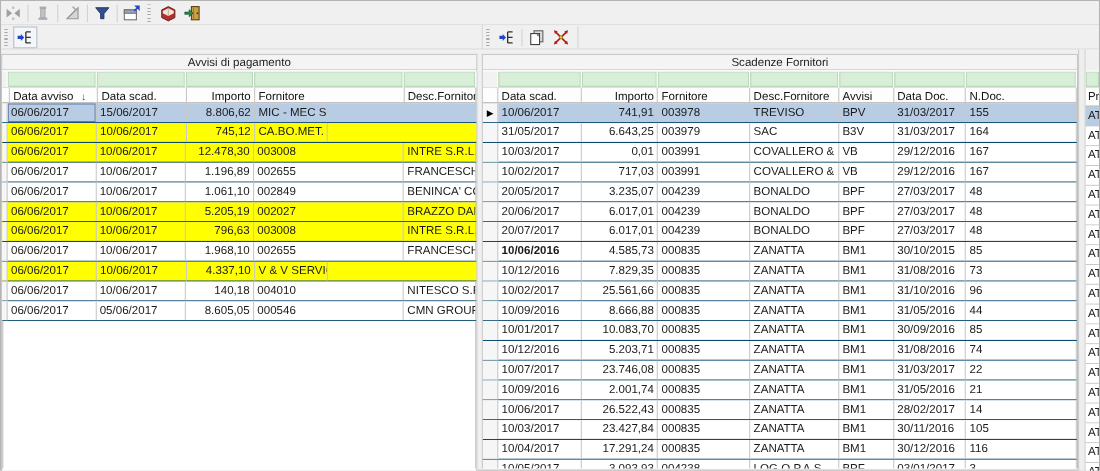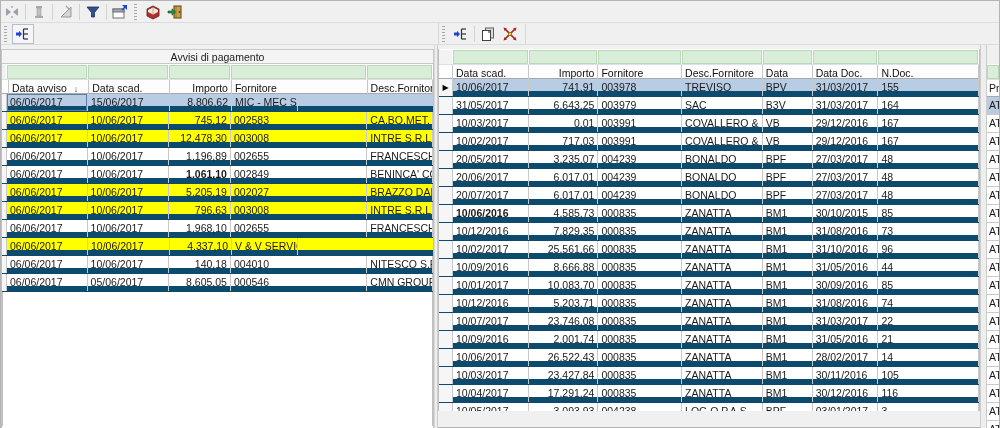--- a/index.html
+++ b/index.html
@@ -12,21 +12,21 @@
   .tb-btn { width:22px; height:20px; display:flex; align-items:center; justify-content:center; background:transparent; border:1px solid transparent; }
   .tb-btn.bordered { border:1px solid #b8bec8; background:#f4f6f9; }
   .tb-sep { width:1px; height:16px; background:#d2d2d2; margin:0 2px; }
   .tb-grip { width:3px; height:16px; margin:0 5px 0 3px; background:repeating-linear-gradient(to bottom,#a8a8a8 0 1px,transparent 1px 3px); }
   .subbars { display:flex; height:22px; }
   .subbar-left { width:439px; border-right:1px solid #d6d6d6; }
   .subbar-right { width:561px; }
   .tb-frame-end { width:1px; height:20px; background:#d6d6d6; margin-left:4px; }
 
   
-  .panes { display:flex; height:384px; }
+  .panes { display:flex; height:384px;align-items:center; }
   .pane-left { width:433px; }
   .pane-split { width:6px; background:#eeeeee; border-left:1px solid #d8d8d8; border-right:1px solid #cccccc; }
   .pane-right { width:561px; display:flex; }
   .right-main { width:542px; }
   .v-split { width:7px; background:#eeeeee; border-left:1px solid #cccccc; border-right:1px solid #cccccc; }
   .cut-strip { width:12px; display:flex; flex-direction:column; }
 
   .pane-gap { height:4px; }
   .grid-title { height:15px; line-height:14px; text-align:center; background:#f4f4f4; border:1px solid #c8c8c8; color:#222; }
 
@@ -36,21 +36,21 @@
 
   .g-filter { height:16px; display:flex; background:#ffffff; border-bottom:1px solid #e0e0e0; }
   .f-cell { height:14px; margin:1px 0; background:#d8eed8; box-shadow:inset 0 0 0 1px #b9d9b9; border-right:1px solid #ffffff; }
   .f-cell.ind { background:#f2f2f2; box-shadow:none; }
 
   .g-header { height:14px; display:flex; background:#fdfdfd; border-bottom:1px solid #a8a8a8; }
   .h-cell { height:16px; line-height:16px; padding:0 3px; border-right:1px solid #c8c8c8; white-space:nowrap; overflow:hidden; color:#111; }
   .h-cell.right { text-align:right; }
   .h-cell .sort { font-size:9px; color:#444; margin-left:7px; }
 
-  .g-row { height:18px; display:flex; border-bottom:6px solid #0c4a6e; background:#ffffff; }
+  .g-row { height:18px; display:flex; border-bottom:1px solid #0c4a6e; background:#ffffff; }
   .g-row.selected { background:#b8cce4; }
   .g-row.yellow { background:#ffff00; }
   .g-row.partial { height:8px; overflow:hidden; border-bottom:none; }
   .g-cell { height:17px; line-height:17px; padding:0 3px; border-right:1px solid #c9c9c9; white-space:nowrap; overflow:hidden; }
   .g-cell.right { text-align:right; }
   .g-cell.ind { background:#f6f6f6; padding:0; text-align:center; }
   .g-row.selected .g-cell.ind { background:#f6f6f6; }
   .g-cell.arrow { font-size:8px; line-height:17px; color:#000; }
   .g-cell.focus { box-shadow:inset 0 0 0 1px #5f7ca8; }
   .grid-filler { background:#ffffff; height:134px; border-left:1px solid #c0c0c0; border-right:1px solid #c0c0c0; }
@@ -224,21 +224,20 @@
             <div class="g-cell focus" style="width: 81px;">06/06/2017</div>
             <div class="g-cell" style="width: 82px;">15/06/2017</div>
             <div class="g-cell right" style="width: 62px;">8.806,62</div>
             <div class="g-cell" style="width: 66px;">MIC - MEC S.R.L.</div>
           </div>
           <div class="g-row yellow">
             <div class="g-cell ind" style="width: 5px;"></div>
             <div class="g-cell" style="width: 81px;">06/06/2017</div>
             <div class="g-cell" style="width: 82px;">10/06/2017</div>
             <div class="g-cell right" style="width: 62px;">745,12</div>
-            <div class="g-cell" style="width: 137px;">002583</div>
             <div class="g-cell" style="width: 66px;">CA.BO.MET. S.R.</div>
           </div>
           <div class="g-row yellow">
             <div class="g-cell ind" style="width: 5px;"></div>
             <div class="g-cell" style="width: 81px;">06/06/2017</div>
             <div class="g-cell" style="width: 82px;">10/06/2017</div>
             <div class="g-cell right" style="width: 62px;">12.478,30</div>
             <div class="g-cell" style="width: 137px;">003008</div>
             <div class="g-cell" style="width: 66px;">INTRE S.R.L.</div>
           </div>
@@ -247,21 +246,21 @@
             <div class="g-cell" style="width: 81px;">06/06/2017</div>
             <div class="g-cell" style="width: 82px;">10/06/2017</div>
             <div class="g-cell right" style="width: 62px;">1.196,89</div>
             <div class="g-cell" style="width: 137px;">002655</div>
             <div class="g-cell" style="width: 66px;">FRANCESCHINI</div>
           </div>
           <div class="g-row">
             <div class="g-cell ind" style="width: 5px;"></div>
             <div class="g-cell" style="width: 81px;">06/06/2017</div>
             <div class="g-cell" style="width: 82px;">10/06/2017</div>
-            <div class="g-cell right" style="width: 62px; font-weight: bold;">1.061,10</div>
+            <div class="g-cell right" style="width: 62px;">1.061,10</div>
             <div class="g-cell" style="width: 137px;">002849</div>
             <div class="g-cell" style="width: 66px;">BENINCA' COSM</div>
           </div>
           <div class="g-row yellow">
             <div class="g-cell ind" style="width: 5px;"></div>
             <div class="g-cell" style="width: 81px;">06/06/2017</div>
             <div class="g-cell" style="width: 82px;">10/06/2017</div>
             <div class="g-cell right" style="width: 62px;">5.205,19</div>
             <div class="g-cell" style="width: 137px;">002027</div>
             <div class="g-cell" style="width: 66px;">BRAZZO DANIEL</div>
@@ -307,38 +306,39 @@
           </div>
           <div class="grid-filler"></div>
         </div>
     </div>
 
     <div class="pane-split"></div>
 
     <div class="pane-right">
       <div class="right-main">
         <div class="pane-gap"></div>
+        <div class="grid-title">Scadenze Fornitori</div>
         <div class="grid right-grid" id="rightGrid">
             <div class="g-filter">
               <div class="f-cell ind" style="width: 14px;"></div>
               <div class="f-cell" style="width: 76px;"></div>
               <div class="f-cell" style="width: 70px;"></div>
               <div class="f-cell" style="width: 84px;"></div>
               <div class="f-cell" style="width: 81px;"></div>
               <div class="f-cell" style="width: 50px;"></div>
               <div class="f-cell" style="width: 66px;"></div>
               <div class="f-cell" style="width: 101px;"></div>
             </div>
             <div class="g-header">
               <div class="h-cell" style="width: 14px;"><span></span></div>
               <div class="h-cell" style="width: 76px;"><span>Data scad.</span></div>
               <div class="h-cell right" style="width: 70px;"><span>Importo</span></div>
               <div class="h-cell" style="width: 84px;"><span>Fornitore</span></div>
               <div class="h-cell" style="width: 81px;"><span>Desc.Fornitore</span></div>
-              <div class="h-cell" style="width: 50px;"><span>Data</span></div>
+              <div class="h-cell" style="width: 50px;"><span>Avvisi</span></div>
               <div class="h-cell" style="width: 66px;"><span>Data Doc.</span></div>
               <div class="h-cell" style="width: 101px;"><span>N.Doc.</span></div>
             </div>
             <div class="g-row selected">
               <div class="g-cell ind arrow" style="width: 14px;">▶</div>
               <div class="g-cell" style="width: 76px;">10/06/2017</div>
               <div class="g-cell right" style="width: 70px;">741,91</div>
               <div class="g-cell" style="width: 84px;">003978</div>
               <div class="g-cell" style="width: 81px;">TREVISO</div>
               <div class="g-cell" style="width: 50px;">BPV</div>

